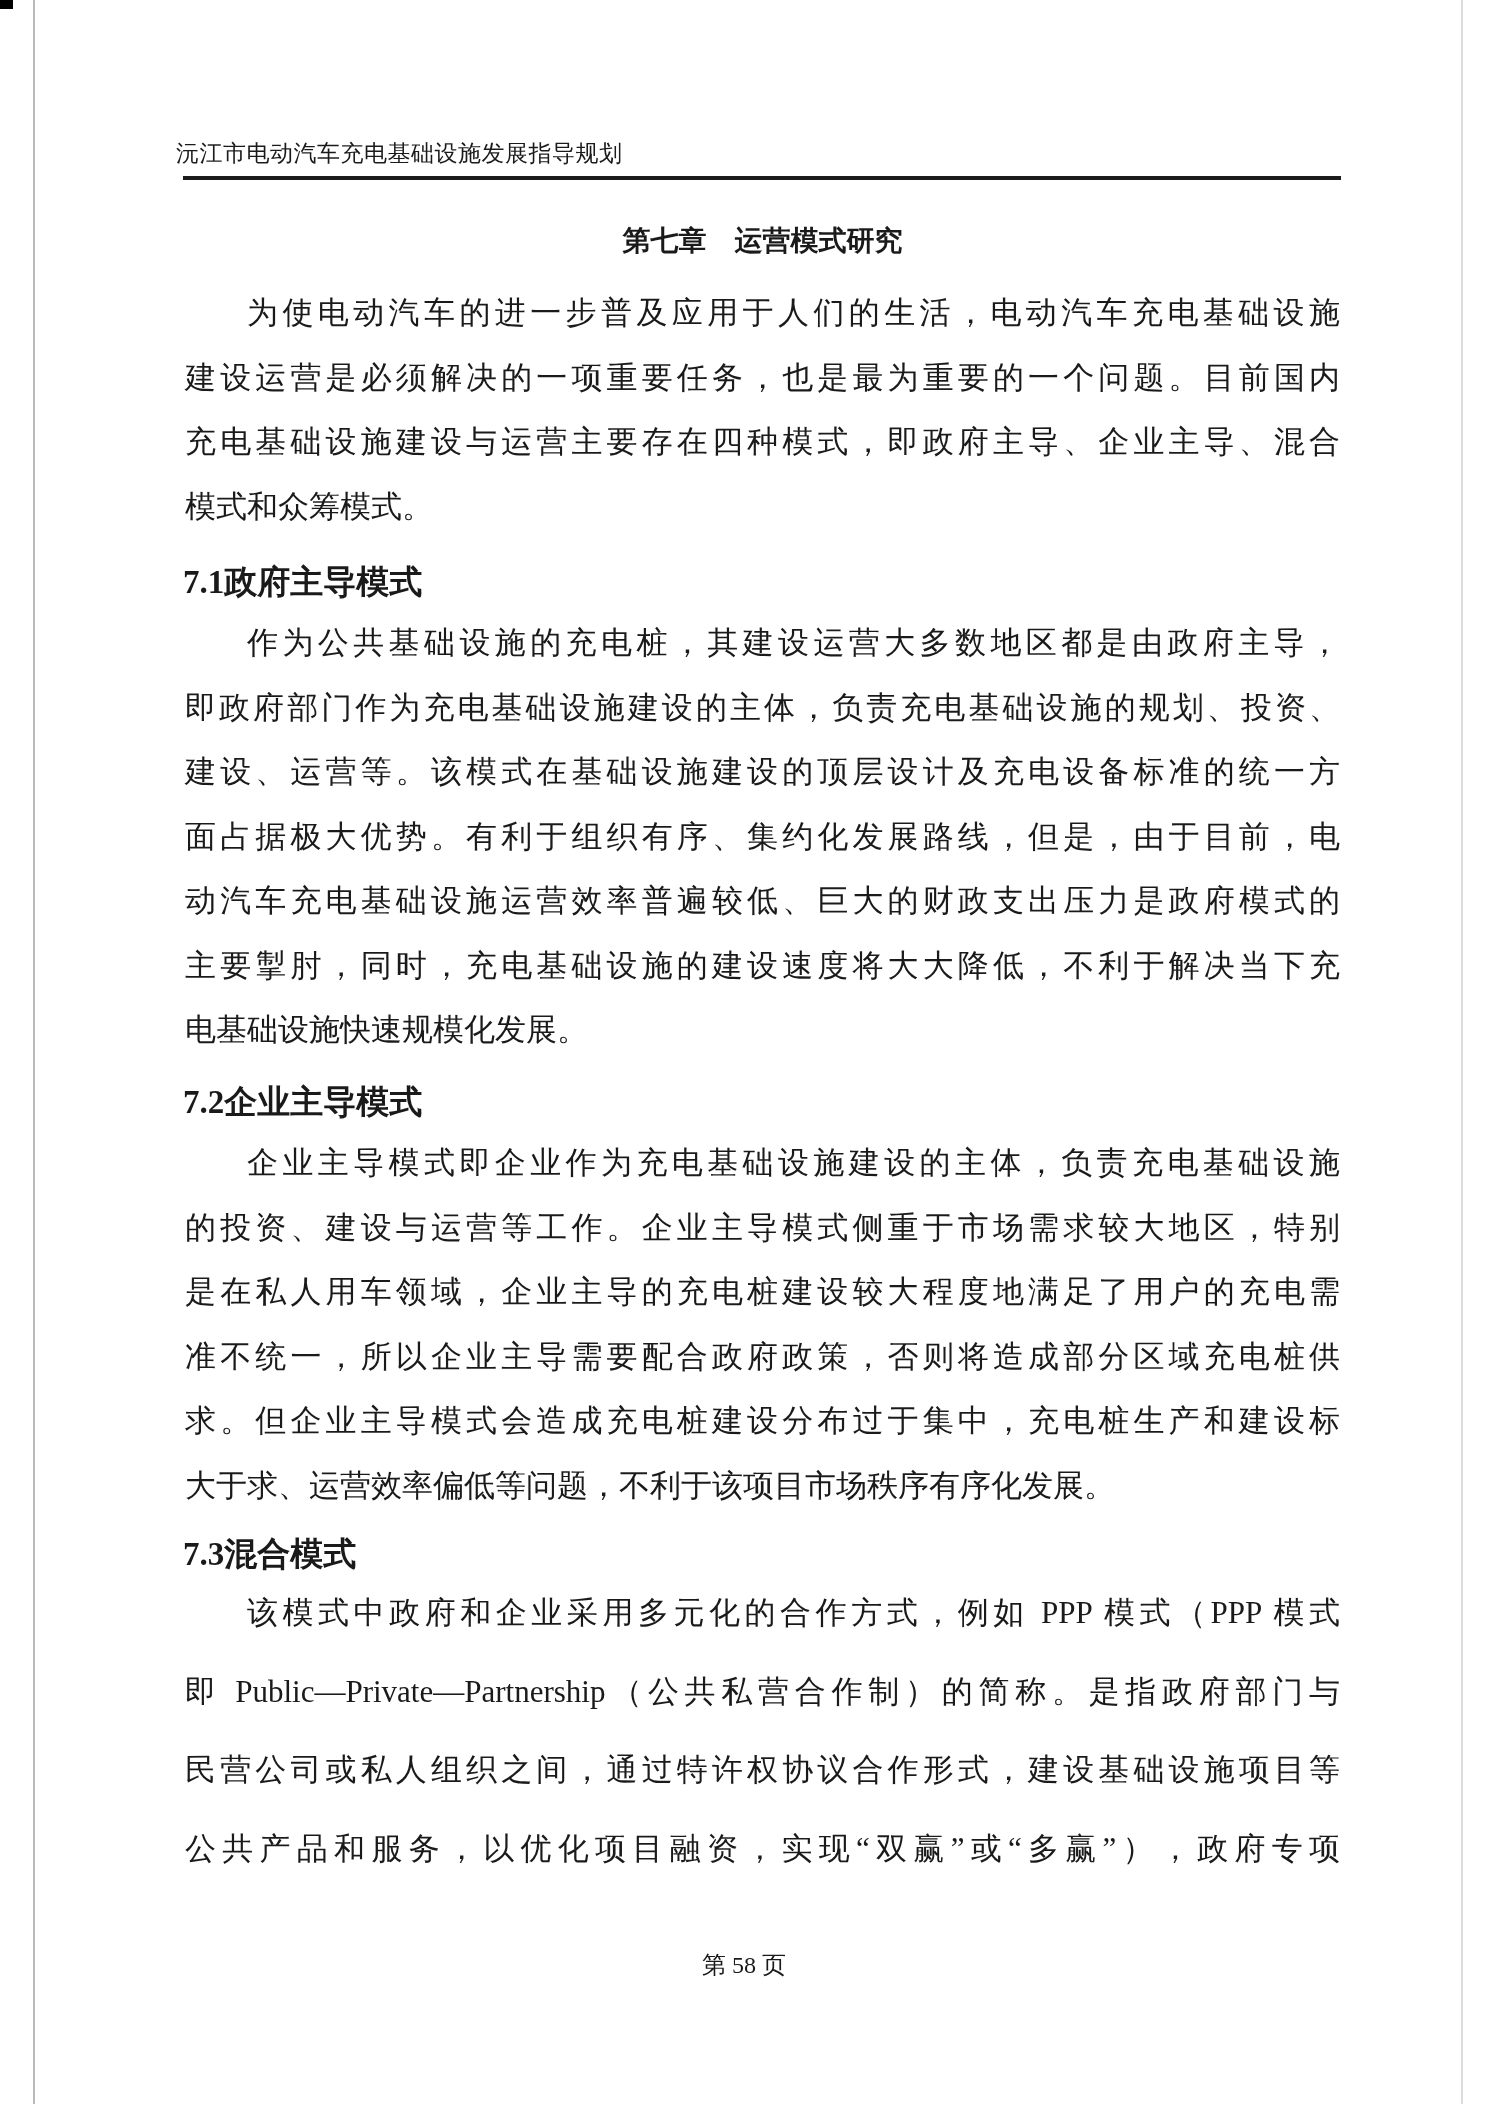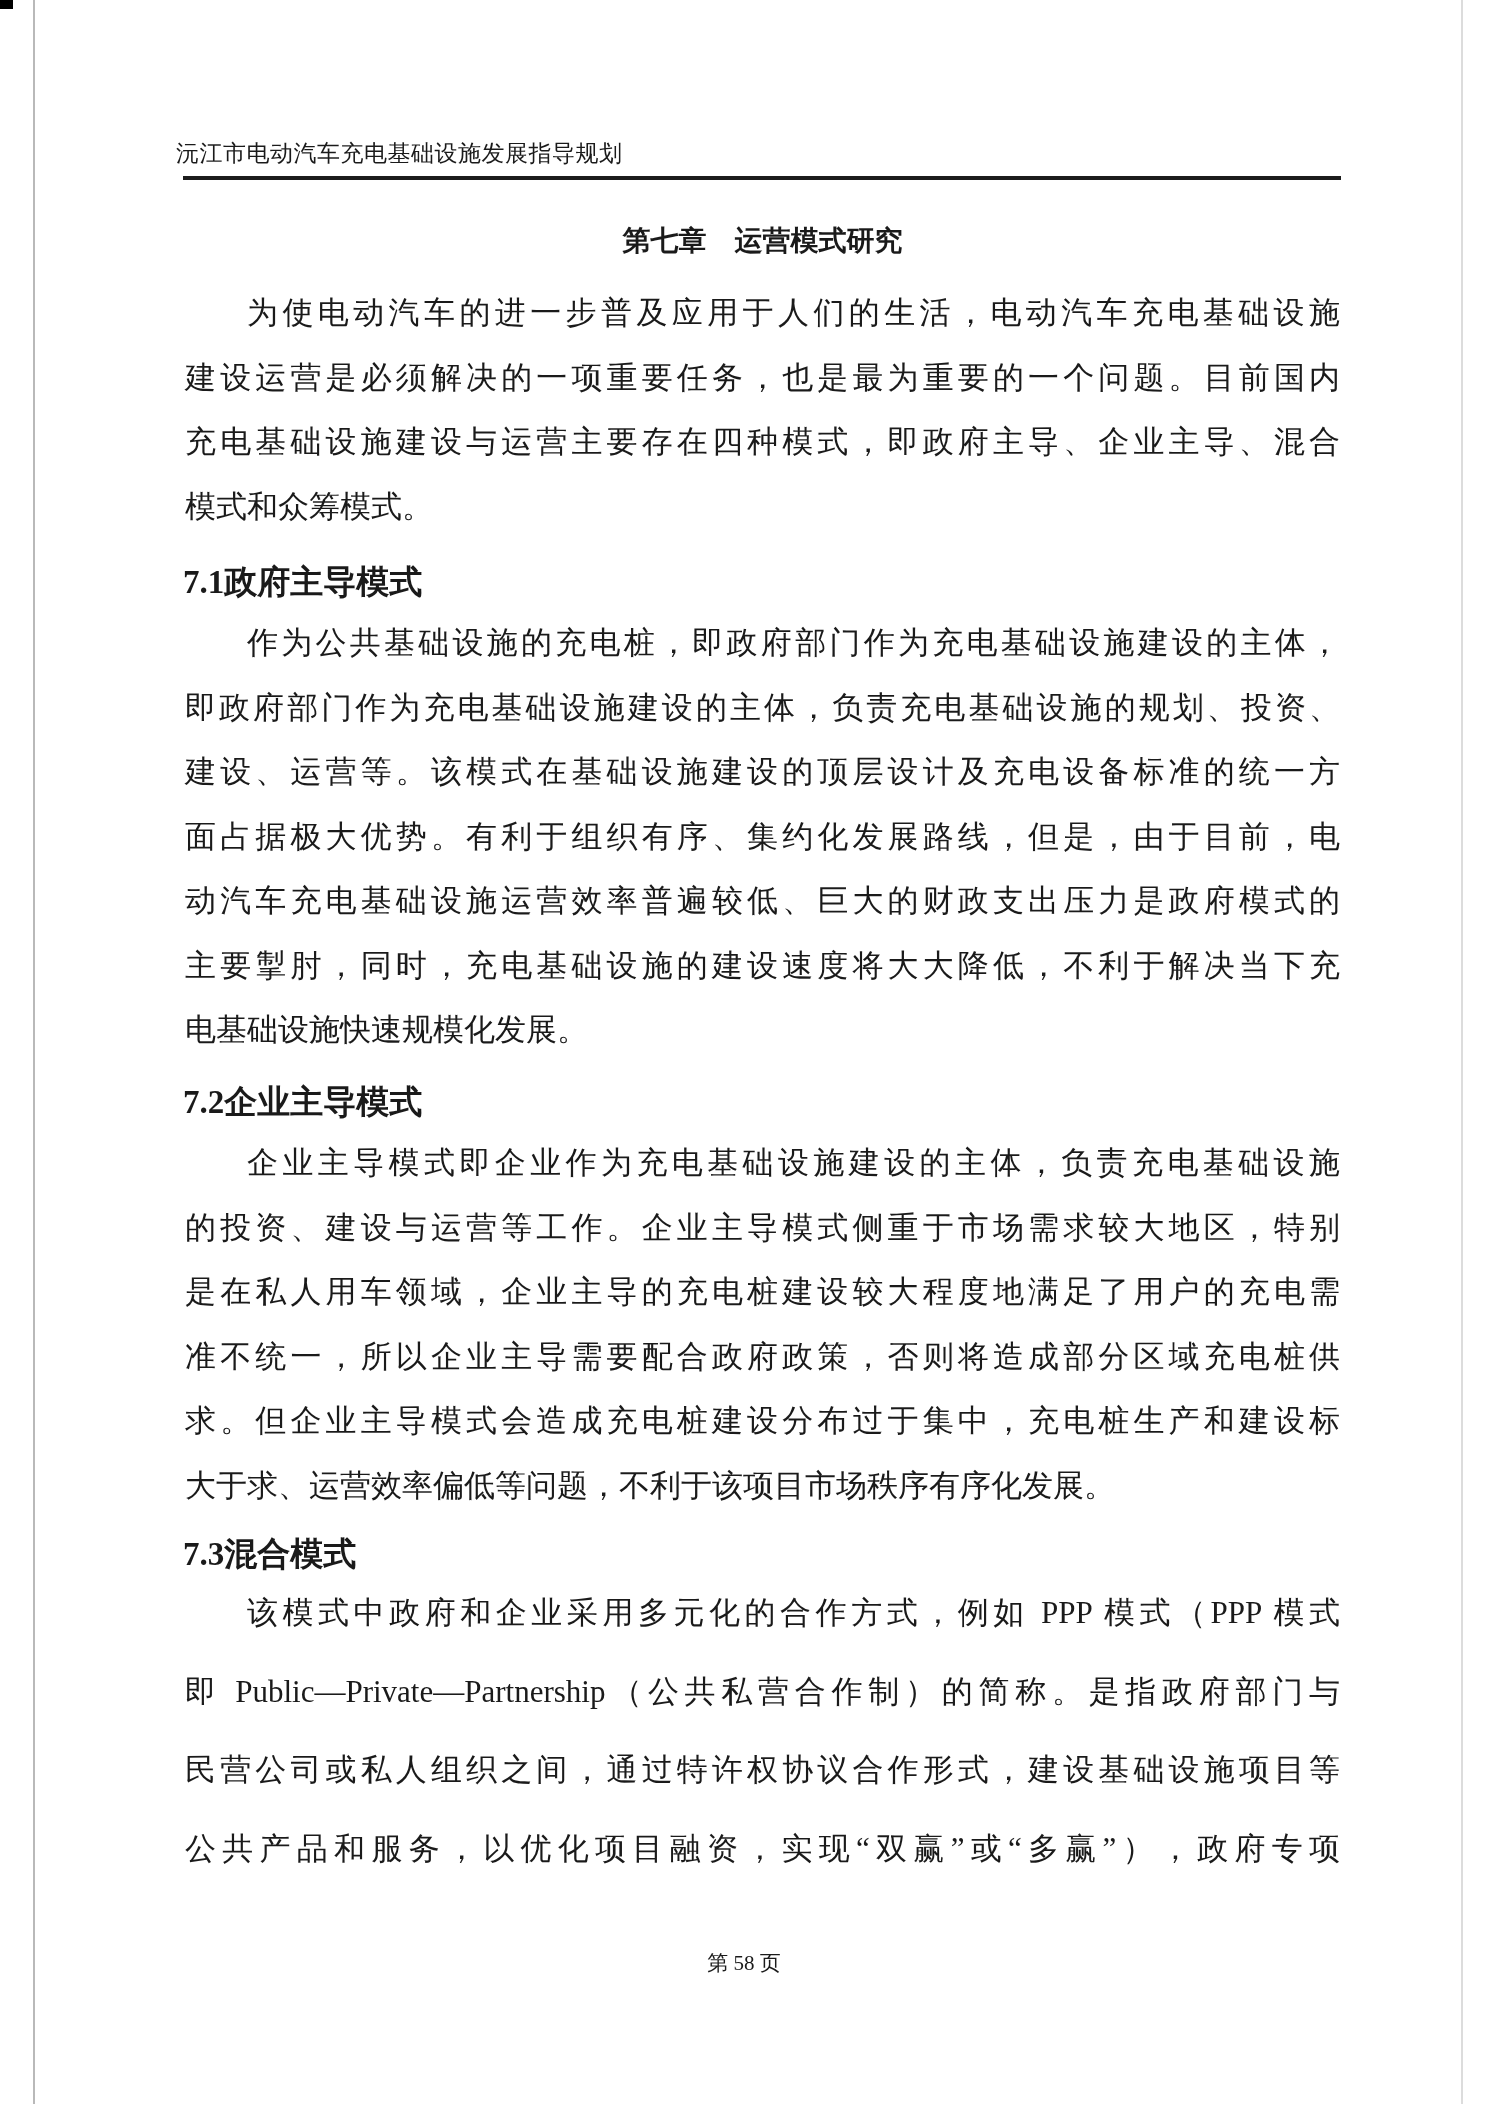--- a/index.html
+++ b/index.html
@@ -42,21 +42,21 @@
   .para .line.para-last { text-align-last: left; }
 
   .sec-head {
     position: absolute; left: 183px;
     font-size: 33px; font-weight: bold; white-space: nowrap;
   }
   .sec-head .num { }
 
   .page-footer {
     position: absolute; left: 0; top: 1949px; width: 1488px;
-    text-align: center; font-size: 21px;
+    text-align: center; font-size: 24px;
   }
 </style>
 </head>
 <body>
 
 <div class="corner-mark"></div>
 <div class="edge-left"></div>
 <div class="edge-right"></div>
 
 <div class="page-header-text">沅江市电动汽车充电基础设施发展指导规划</div>
@@ -68,21 +68,21 @@
   <div class="line first">为使电动汽车的进一步普及应用于人们的生活，电动汽车充电基础设施</div>
   <div class="line">建设运营是必须解决的一项重要任务，也是最为重要的一个问题。目前国内</div>
   <div class="line">充电基础设施建设与运营主要存在四种模式，即政府主导、企业主导、混合</div>
   <div class="line para-last">模式和众筹模式。</div>
 </div>
 
 <div class="sec-head" style="top:560px">
   <span class="num">7.1</span><span>政府主导模式</span>
 </div>
 <div class="para" style="top:611px">
-  <div class="line first">作为公共基础设施的充电桩，即政府部门作为充电基础设施建设的主体，</div>
+  <div class="line first">作为公共基础设施的充电桩，其建设运营大多数地区都是由政府主导，</div>
   <div class="line">即政府部门作为充电基础设施建设的主体，负责充电基础设施的规划、投资、</div>
   <div class="line">建设、运营等。该模式在基础设施建设的顶层设计及充电设备标准的统一方</div>
   <div class="line">面占据极大优势。有利于组织有序、集约化发展路线，但是，由于目前，电</div>
   <div class="line">动汽车充电基础设施运营效率普遍较低、巨大的财政支出压力是政府模式的</div>
   <div class="line">主要掣肘，同时，充电基础设施的建设速度将大大降低，不利于解决当下充</div>
   <div class="line para-last">电基础设施快速规模化发展。</div>
 </div>
 
 <div class="sec-head" style="top:1080px">
   <span class="num">7.2</span><span>企业主导模式</span>

